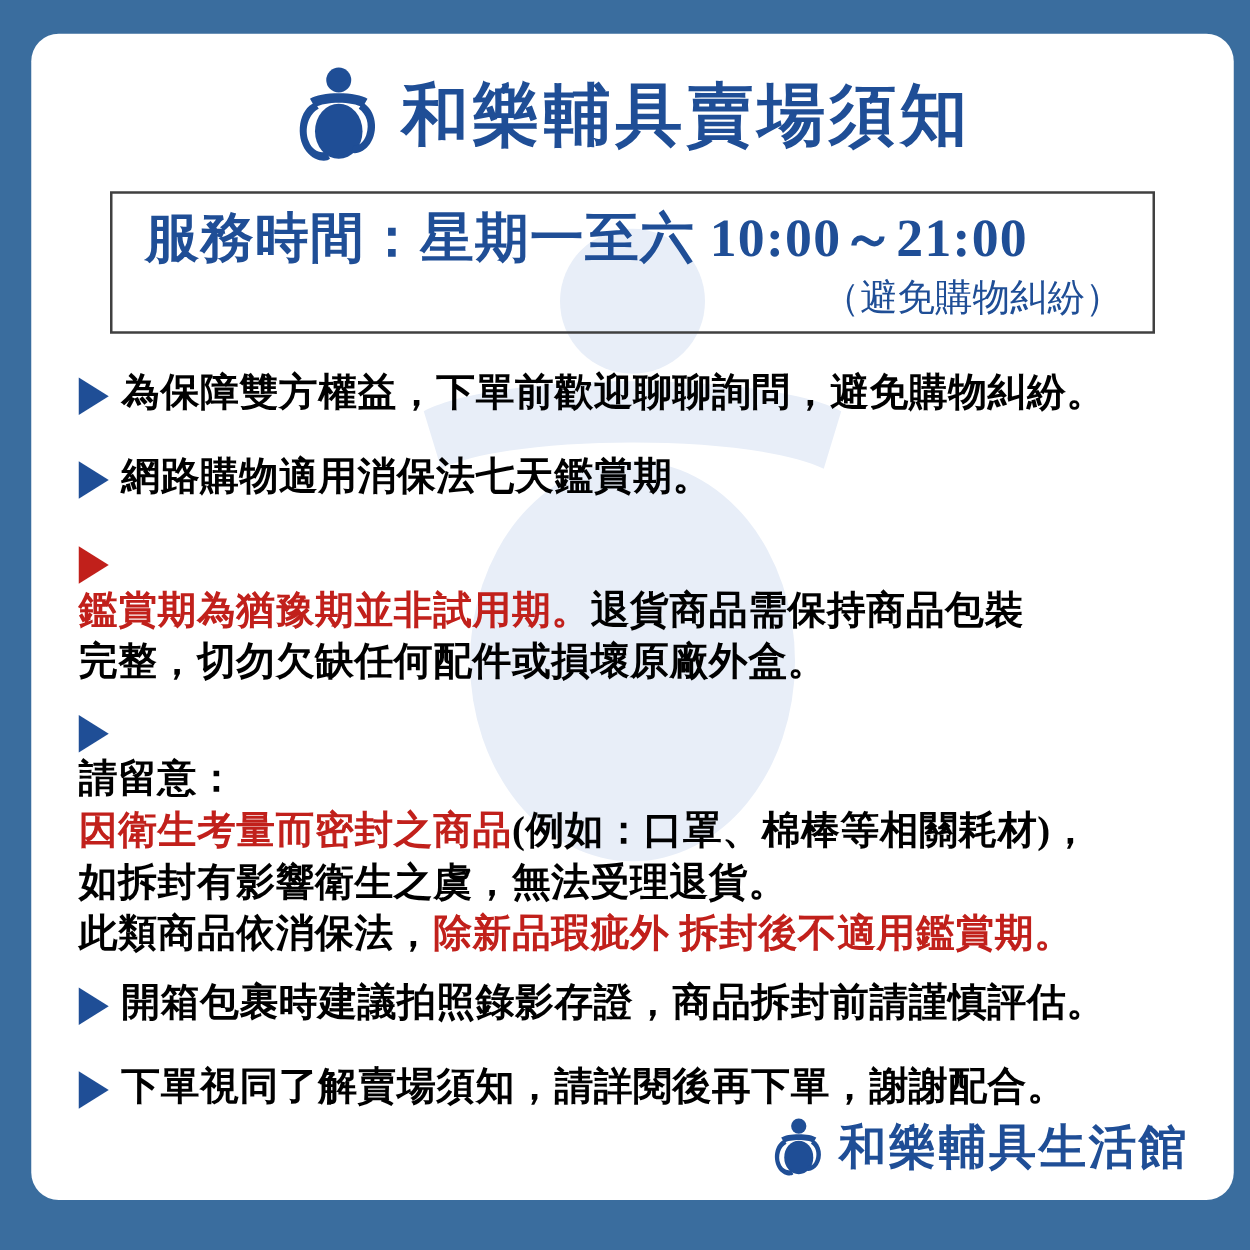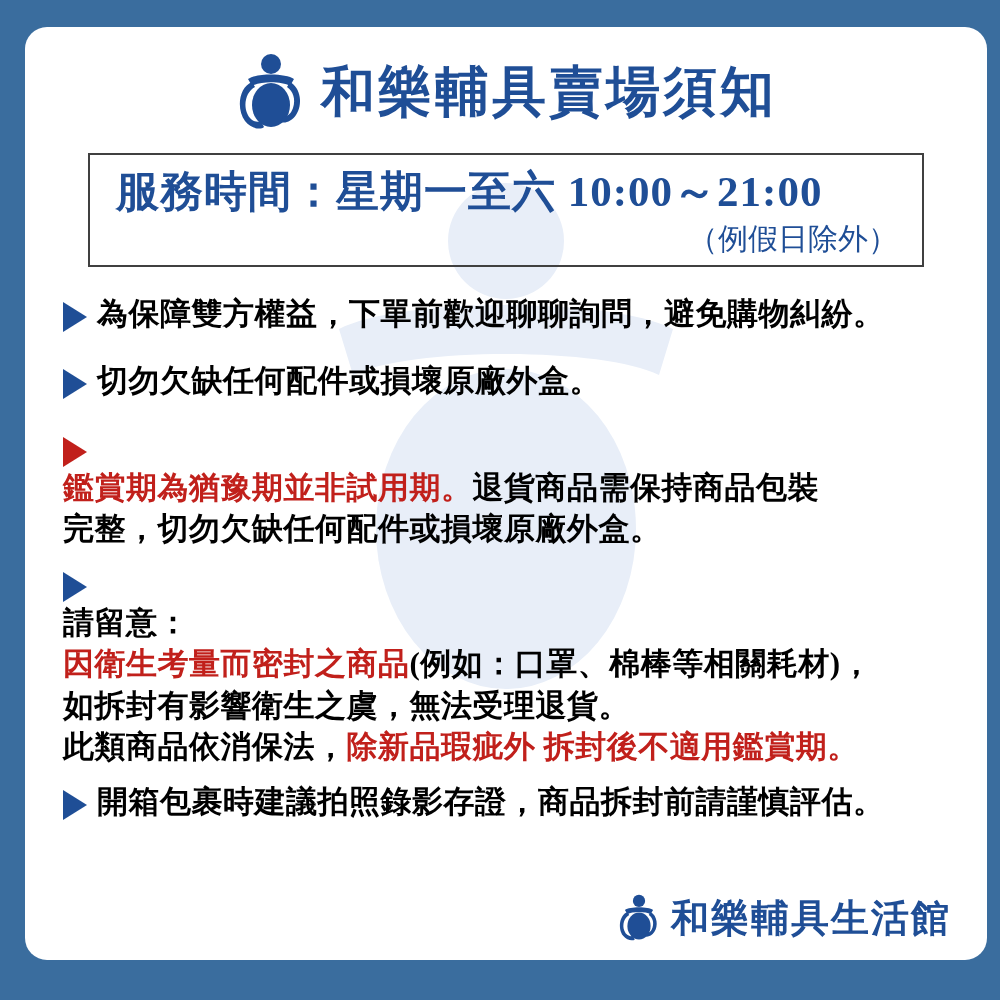--- a/index.html
+++ b/index.html
@@ -187,34 +187,34 @@
               <path d="M17 29 C 4 34, 1 56, 10 68 C 16 76, 26 77, 29 74 L 26 68 C 22 70, 15 68, 12 60 C 8 50, 12 38, 20 34 Z"></path>
               <path d="M55 29 C 66 35, 68 52, 61 62 C 57 68, 50 71, 46 69 L 48 63 C 52 64, 56 61, 58 55 C 61 46, 58 38, 52 34 Z"></path>
             </g>
           </svg>
         </span>
         <span class="header-title">和樂輔具賣場須知</span>
       </div>
 
       <div class="hours-box">
         <div class="hours-main">服務時間：星期一至六 10:00～21:00</div>
-        <div class="hours-sub">（例假日除外）</div>
+        <div class="hours-sub">（避免購物糾紛）</div>
       </div>
 
       <div class="notice-list">
           <div class="notice-item item-gap-large">
             <span class="bullet-arrow"></span>
             <div class="notice-text">
               <span class="notice-line"><span class="blue">為保障雙方權益，下單前歡迎聊聊詢問，避免購物糾紛。</span></span>
             </div>
           </div>
           <div class="notice-item item-gap-large">
             <span class="bullet-arrow"></span>
             <div class="notice-text">
-              <span class="notice-line"><span class="blue">切勿欠缺任何配件或損壞原廠外盒。</span></span>
+              <span class="notice-line"><span class="blue">網路購物適用消保法七天鑑賞期。</span></span>
             </div>
           </div>
           <div class="notice-item item-gap-small">
             <span class="bullet-arrow red"></span>
             <div class="notice-text">
               <span class="notice-line"><span class="red">鑑賞期為猶豫期並非試用期。</span><span class="blue">退貨商品需保持商品包裝</span></span>
               <span class="notice-line"><span class="blue">完整，切勿欠缺任何配件或損壞原廠外盒。</span></span>
             </div>
           </div>
           <div class="notice-item item-gap-small">
@@ -223,20 +223,26 @@
               <span class="notice-line"><span class="blue">請留意：</span></span>
               <span class="notice-line"><span class="red">因衛生考量而密封之商品</span><span class="blue">(例如：口罩、棉棒等相關耗材)，</span></span>
               <span class="notice-line"><span class="blue">如拆封有影響衛生之虞，無法受理退貨。</span></span>
               <span class="notice-line"><span class="blue">此類商品依消保法，</span><span class="red">除新品瑕疵外 拆封後不適用鑑賞期。</span></span>
             </div>
           </div>
           <div class="notice-item item-gap-large">
             <span class="bullet-arrow"></span>
             <div class="notice-text">
               <span class="notice-line"><span class="blue">開箱包裹時建議拍照錄影存證，商品拆封前請謹慎評估。</span></span>
+            </div>
+          </div>
+          <div class="notice-item item-gap-large">
+            <span class="bullet-arrow"></span>
+            <div class="notice-text">
+              <span class="notice-line"><span class="blue">下單視同了解賣場須知，請詳閱後再下單，謝謝配合。</span></span>
             </div>
           </div>
         </div>
 
     </div>
 
     <div class="footer">
       <span class="logo-mark">
         <svg width="44" height="48" viewBox="0 0 72 78" xmlns="http://www.w3.org/2000/svg" aria-hidden="true">
           <g fill="#1f4e96">

